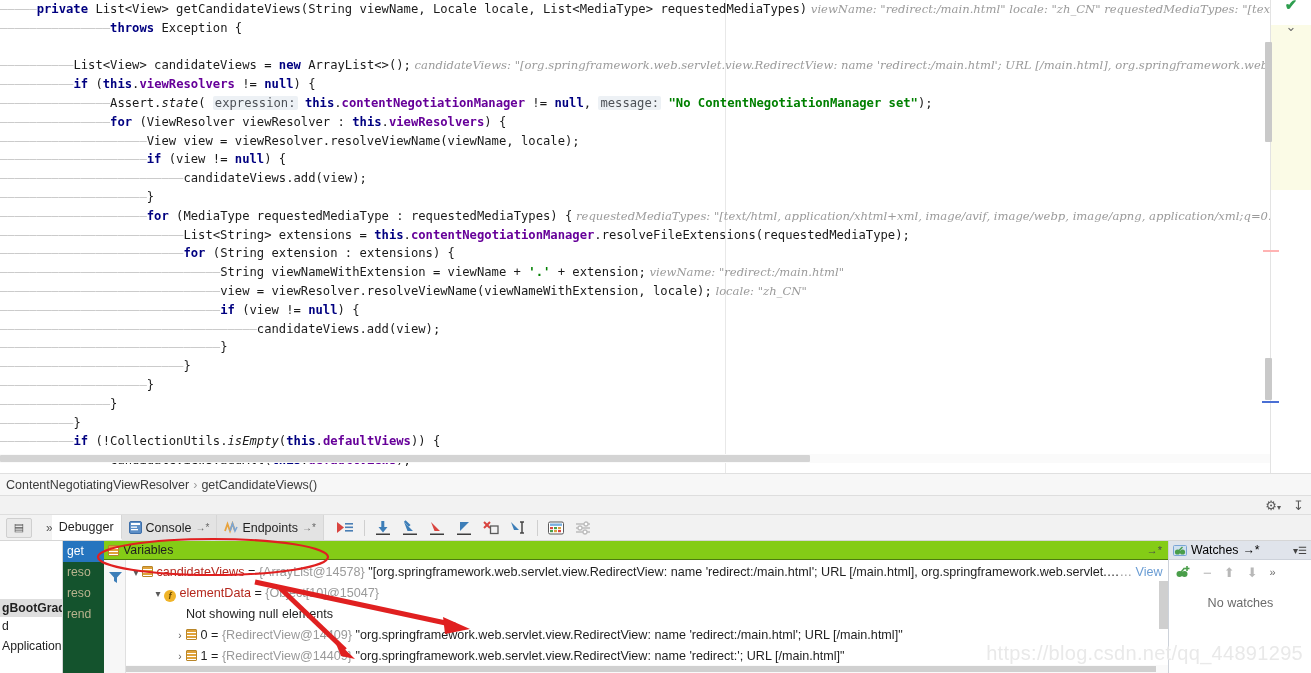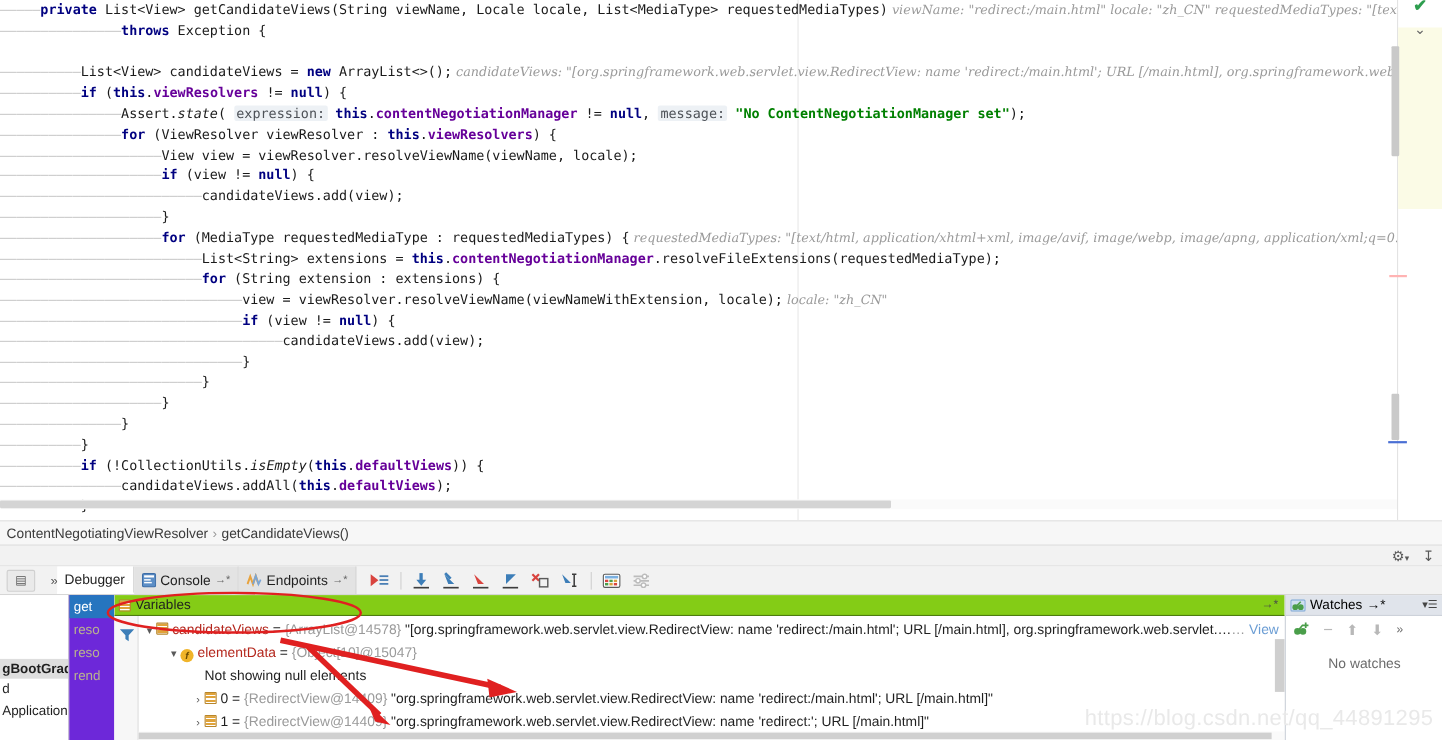--- a/index.html
+++ b/index.html
@@ -153,21 +153,21 @@
     position: absolute; left: 0; top: 58px; width: 102px; height: 18px;
     background: #dedede; font-size: 12.2px; color:#1f1f1f; font-weight: bold;
     line-height: 18px; padding-left: 2px; white-space: nowrap; overflow: hidden;
   }
   .frame-line {
     position: absolute; left: 2px; font-size: 12.2px; color:#1f1f1f; white-space: nowrap;
   }
 
   .frames-list {
     position: absolute; left: 62px; top: 0px; width: 42px; height: 132px;
-    background: #6d28d9; overflow: hidden; border-left: 1px solid #d6d6d6;
+    background: #14532d; overflow: hidden; border-left: 1px solid #d6d6d6;
   }
   .frames-list .fl {
     height: 21px; line-height: 21px; font-size: 12.2px; color: #b9b38e; padding-left: 4px; white-space: nowrap;
   }
   .frames-list .fl.sel { background: #2675bf; color: #ffffff; }
 
   .vars-pane {
     position: absolute; left: 104px; top: 0; width: 1064px; height: 132px;
     background: #ffffff; overflow: hidden;
   }
@@ -258,20 +258,21 @@
         <div class="cline"><span class="ind">——————————</span><span class="kw">if</span><span class="txt"> (</span><span class="kw">this</span><span class="txt">.</span><span class="fld">viewResolvers</span><span class="txt"> != </span><span class="kw">null</span><span class="txt">) {</span></div>
         <div class="cline"><span class="ind">———————————————</span><span class="txt">Assert.</span><span class="static-it">state</span><span class="txt">( </span><span class="hintbg">expression:</span><span class="txt"> </span><span class="kw">this</span><span class="txt">.</span><span class="fld">contentNegotiationManager</span><span class="txt"> != </span><span class="kw">null</span><span class="txt">,  </span><span class="hintbg">message:</span><span class="txt"> </span><span class="str">"No ContentNegotiationManager set"</span><span class="txt">);</span></div>
         <div class="cline"><span class="ind">———————————————</span><span class="kw">for</span><span class="txt"> (ViewResolver viewResolver : </span><span class="kw">this</span><span class="txt">.</span><span class="fld">viewResolvers</span><span class="txt">) {</span></div>
         <div class="cline"><span class="ind">————————————————————</span><span class="txt">View view = viewResolver.resolveViewName(viewName, locale);</span></div>
         <div class="cline"><span class="ind">————————————————————</span><span class="kw">if</span><span class="txt"> (view != </span><span class="kw">null</span><span class="txt">) {</span></div>
         <div class="cline"><span class="ind">—————————————————————————</span><span class="txt">candidateViews.add(view);</span></div>
         <div class="cline"><span class="ind">————————————————————</span><span class="txt">}</span></div>
         <div class="cline"><span class="ind">————————————————————</span><span class="kw">for</span><span class="txt"> (MediaType requestedMediaType : requestedMediaTypes) {</span><span class="inlay">   requestedMediaTypes:  "[text/html, application/xhtml+xml, image/avif, image/webp, image/apng, application/xml;q=0.9, application/signed-ex</span></div>
         <div class="cline"><span class="ind">—————————————————————————</span><span class="txt">List&lt;String&gt; extensions = </span><span class="kw">this</span><span class="txt">.</span><span class="fld">contentNegotiationManager</span><span class="txt">.resolveFileExtensions(requestedMediaType);</span></div>
         <div class="cline"><span class="ind">—————————————————————————</span><span class="kw">for</span><span class="txt"> (String extension : extensions) {</span></div>
+        <div class="cline"><span class="ind">——————————————————————————————</span><span class="txt">String viewNameWithExtension = viewName + </span><span class="str">'.'</span><span class="txt"> + extension;</span><span class="inlay">   viewName:  "redirect:/main.html"</span></div>
         <div class="cline"><span class="ind">——————————————————————————————</span><span class="txt">view = viewResolver.resolveViewName(viewNameWithExtension, locale);</span><span class="inlay">   locale:  "zh_CN"</span></div>
         <div class="cline"><span class="ind">——————————————————————————————</span><span class="kw">if</span><span class="txt"> (view != </span><span class="kw">null</span><span class="txt">) {</span></div>
         <div class="cline"><span class="ind">———————————————————————————————————</span><span class="txt">candidateViews.add(view);</span></div>
         <div class="cline"><span class="ind">——————————————————————————————</span><span class="txt">}</span></div>
         <div class="cline"><span class="ind">—————————————————————————</span><span class="txt">}</span></div>
         <div class="cline"><span class="ind">————————————————————</span><span class="txt">}</span></div>
         <div class="cline"><span class="ind">———————————————</span><span class="txt">}</span></div>
         <div class="cline"><span class="ind">——————————</span><span class="txt">}</span></div>
         <div class="cline"><span class="ind">——————————</span><span class="kw">if</span><span class="txt"> (!CollectionUtils.</span><span class="static-it">isEmpty</span><span class="txt">(</span><span class="kw">this</span><span class="txt">.</span><span class="fld">defaultViews</span><span class="txt">)) {</span></div>
         <div class="cline"><span class="ind">———————————————</span><span class="txt">candidateViews.addAll(</span><span class="kw">this</span><span class="txt">.</span><span class="fld">defaultViews</span><span class="txt">);</span></div>

